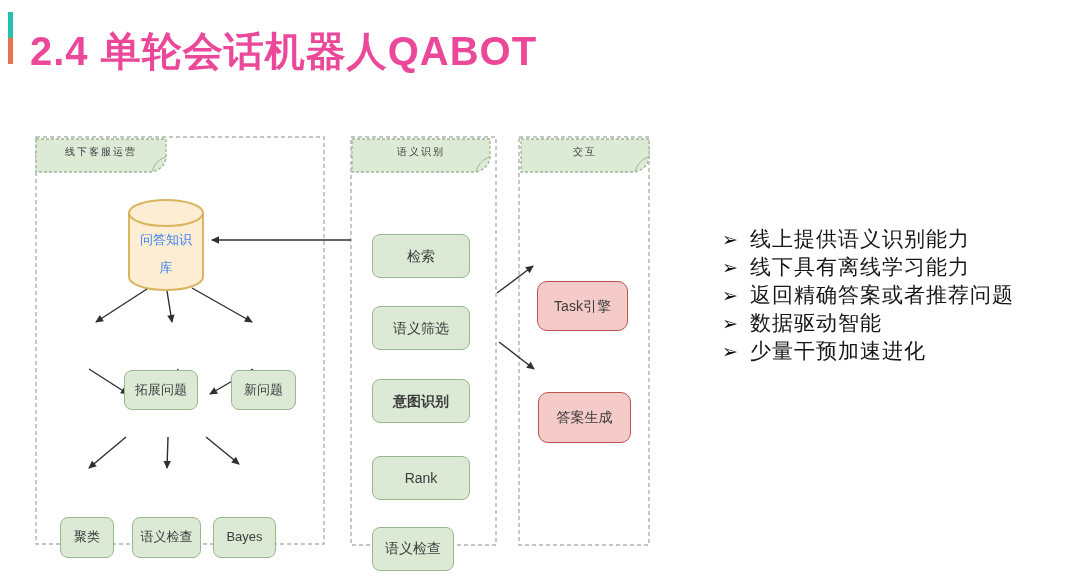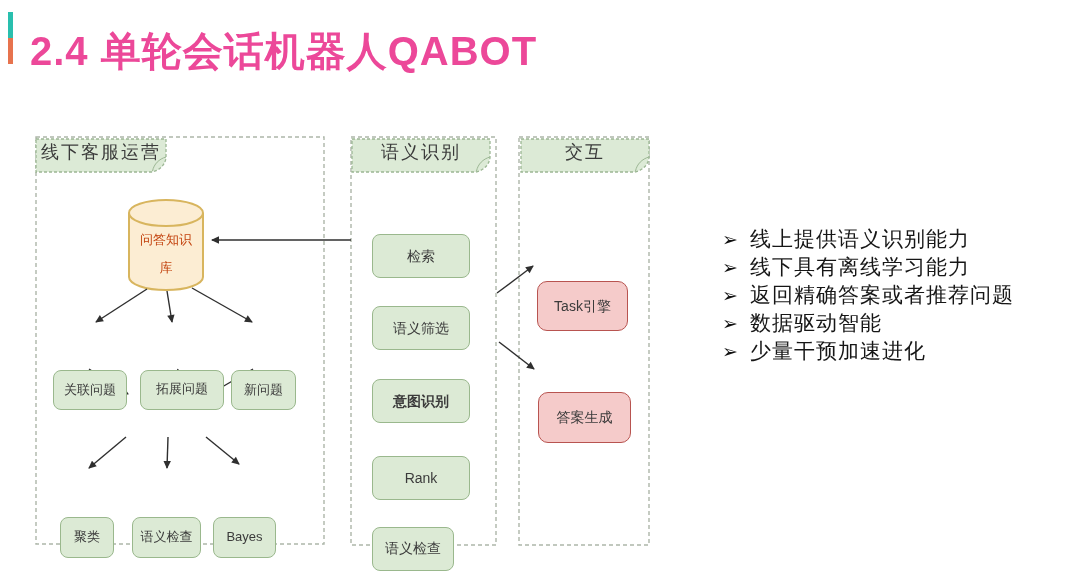--- a/index.html
+++ b/index.html
@@ -28,26 +28,26 @@
     position: absolute; display: flex; align-items: center; justify-content: center;
     text-align: center; color: #3b3b3b; font-size: 13px; line-height: 1.15;
     border-radius: 8px; white-space: nowrap; margin-top: 42px;
   }
   .node-green { background: #dcead5; border: 1.5px solid #9ab88d; }
   .node-orange { background: #fde9c8; border: 1.5px solid #eaa64c; border-radius: 8px; font-size: 14px; }
   .node-pink { background: #f5cbca; border: 1.5px solid #b85450; border-radius: 10px; font-size: 14px; }
   .col2 { font-size: 14px; }
   .tab-label {
     position: absolute; display: flex; align-items: center; justify-content: center;
-    color: #3a3a3a; font-size: 18px; font-weight: 500; letter-spacing: 2px;
+    color: #3a3a3a; font-size: 10px; font-weight: 500; letter-spacing: 2px;
     padding-bottom: 7px; white-space: nowrap;
   }
   .cylinder-label {
     position: absolute; left: 129px; top: 226px; width: 74px;
-    text-align: center; color: #c2410c; font-size: 13px; line-height: 28px;
+    text-align: center; color: #3b82f6; font-size: 13px; line-height: 28px;
   }
   
   .bullet-list { position: absolute; left: 722px; top: 225px; font-family: "Liberation Serif", serif; }
   .bullet-row { display: flex; align-items: center; height: 28px; color: #161616; }
   .bullet-marker { font-size: 19px; margin-right: 12px; line-height: 1; color: #111; }
   .bullet-text { font-size: 21px; letter-spacing: 1px; white-space: nowrap; }
 </style>
 </head>
 <body>
 
@@ -102,22 +102,21 @@
 
   <div class="tab-label" style="left:36px; top:139px; width:130px; height:33px;">线下客服运营</div>
   <div class="tab-label" style="left:352px; top:139px; width:138px; height:33px;">语义识别</div>
   <div class="tab-label" style="left:521px; top:139px; width:128px; height:33px;">交互</div>
 
   <div class="cylinder-label">
     <div>问答知识</div>
     <div>库</div>
   </div>
 
-  <div class="node node-green" style="left:53px; top:328px; width:74px; height:40px;">关联问题</div>
-  <div class="node node-green" style="left:140px; top:328px; width:84px; height:40px;font-family:Liberation Mono, monospace;">拓展问题</div>
+  <div class="node node-green" style="left:124px; top:328px; width:74px; height:40px;">拓展问题</div>
   <div class="node node-green" style="left:231px; top:328px; width:65px; height:40px;">新问题</div>
   <div class="node node-green" style="left:60px; top:475px; width:54px; height:41px;">聚类</div>
   <div class="node node-green" style="left:132px; top:475px; width:69px; height:41px;">语义检查</div>
   <div class="node node-green" style="left:213px; top:475px; width:63px; height:41px;">Bayes</div>
 
   <div class="node node-green col2" style="left:372px; top:192px; width:98px; height:44px;">检索</div>
   <div class="node node-green col2" style="left:372px; top:264px; width:98px; height:44px;">语义筛选</div>
   <div class="node node-green col2" style="left:372px; top:337px; width:98px; height:44px;font-weight:bold;">意图识别</div>
   <div class="node node-green col2" style="left:372px; top:414px; width:98px; height:44px;">Rank</div>
   <div class="node node-green col2" style="left:372px; top:485px; width:82px; height:44px;font-family:Liberation Serif, serif;">语义检查</div>

